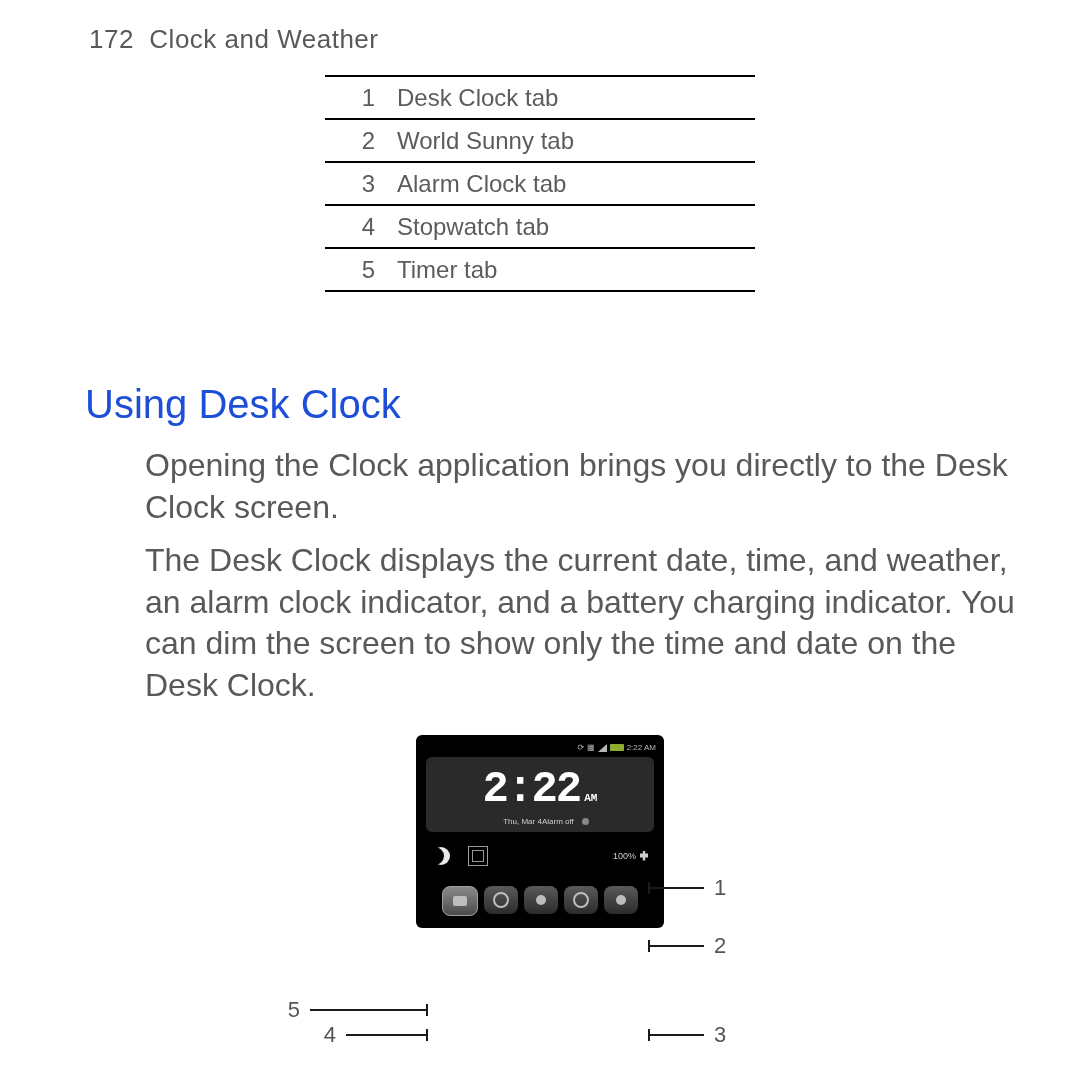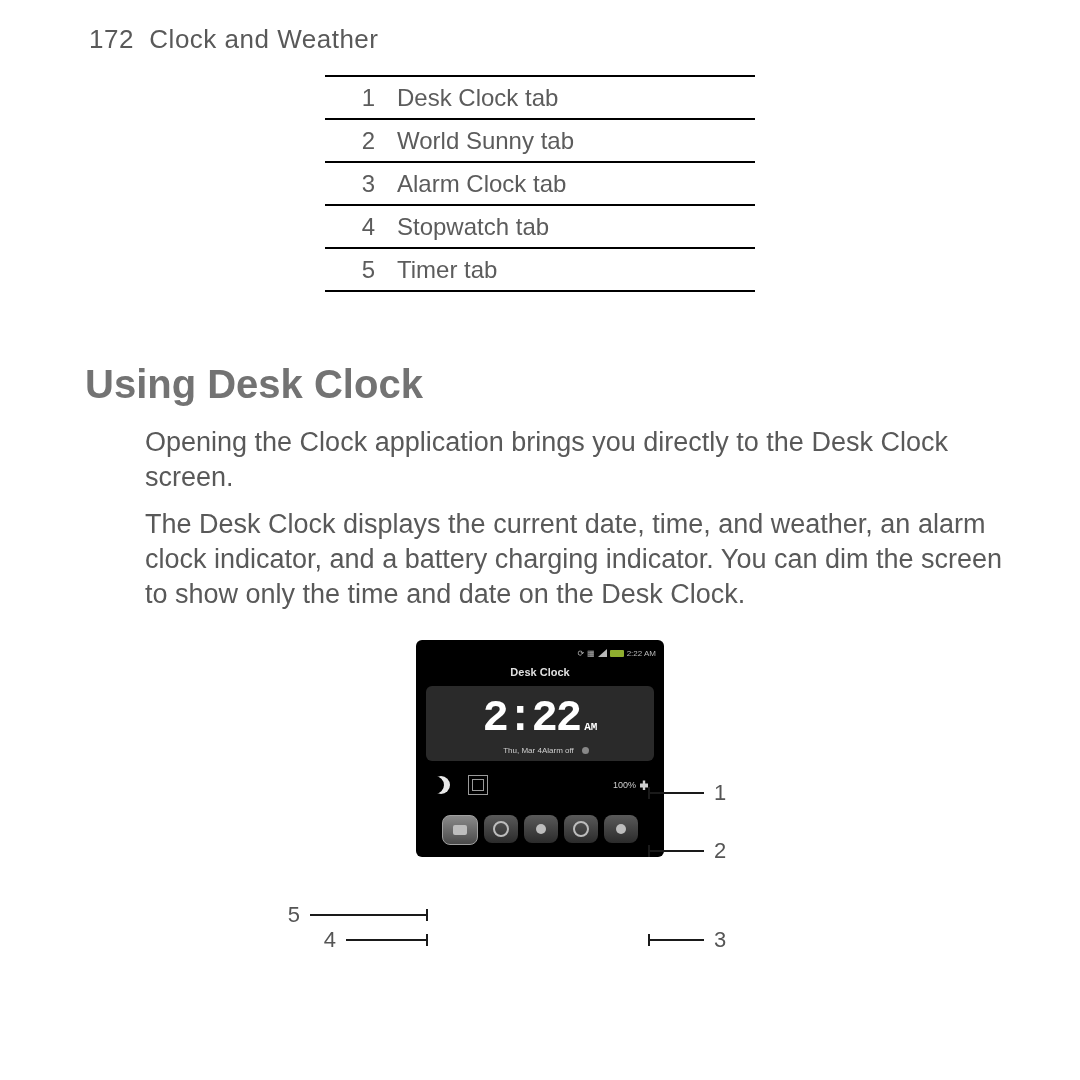--- a/index.html
+++ b/index.html
@@ -24,28 +24,28 @@
   }
   .tab-table td {
     border-bottom: 2px solid #000000;
     padding: 7px 4px 6px;
     font-size: 24px;
     color: #5c5c5c;
   }
   .tab-table tr:first-child td { border-top: 2px solid #000000; }
   .tab-table td.num { width: 46px; text-align: right; padding-right: 18px; }
   h1.section-title {
-    font-weight: bold;
+    font-weight: normal;
     font-size: 40px;
-    color: #737373;
-    margin: 70px 0 18px 85px;
+    color: #1d4ed8;
+    margin: 90px 0 18px 85px;
   }
   .body-text {
     margin: 0 60px 12px 145px;
-    font-size: 27px;
+    font-size: 32px;
     line-height: 1.3;
     color: #595959;
   }
   
   .phone-wrap {
     position: relative;
     width: 380px;
     margin: 28px auto 0;
   }
   .phone {
@@ -270,21 +270,20 @@
 <div class="phone-wrap">
 
   <div class="phone">
     <div class="status-bar">
       <span>⟳</span>
       <span>▦</span>
       <span class="sig"></span>
       <span class="batt"></span>
       <span>2:22 AM</span>
     </div>
-    <div class="title-bar">Desk Clock</div>
 
     <div class="clock-panel">
       <div class="digital-time">
         <span>2:22</span><span class="ampm">AM</span>
       </div>
       <div class="clock-sub">
         <span>Thu, Mar 4</span>
         <span class="right">
           <span>Alarm off</span>
           <span class="alarm-dot"></span>

